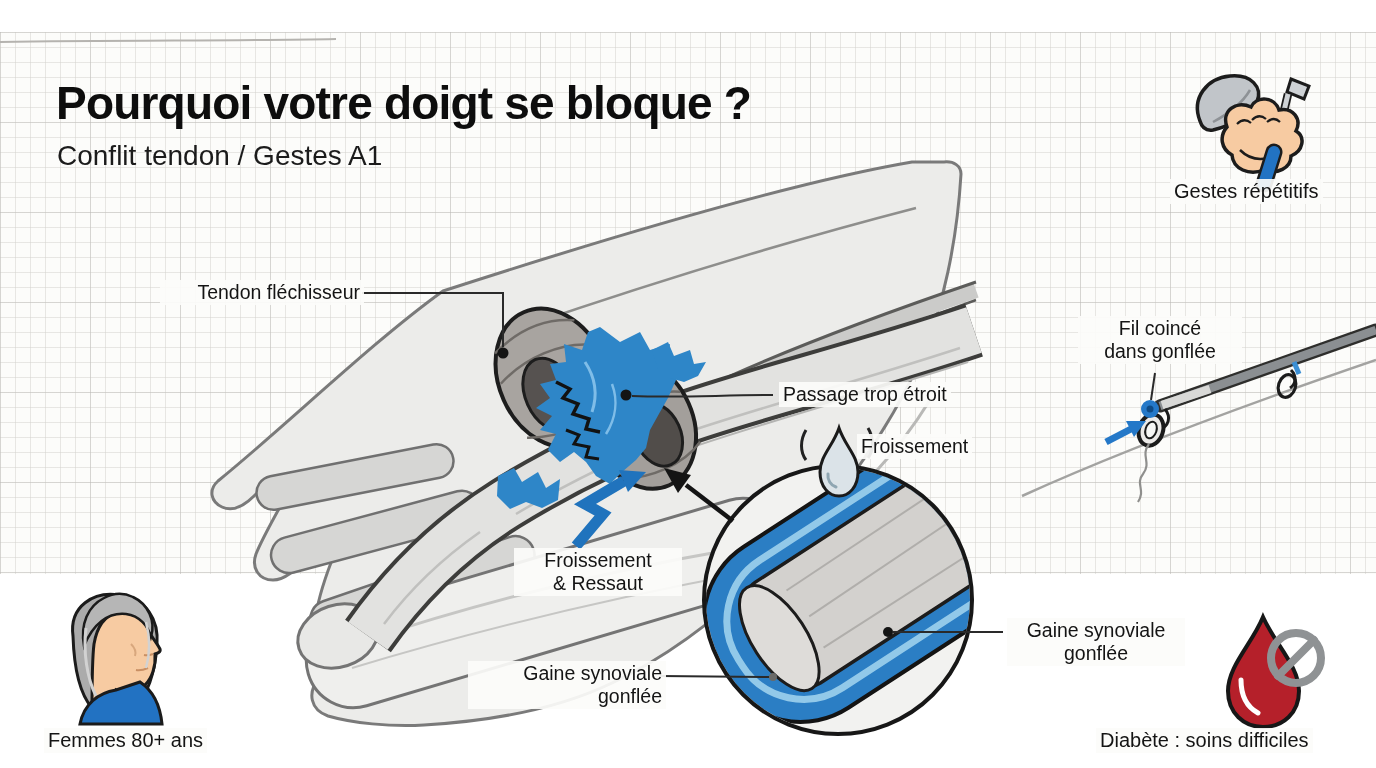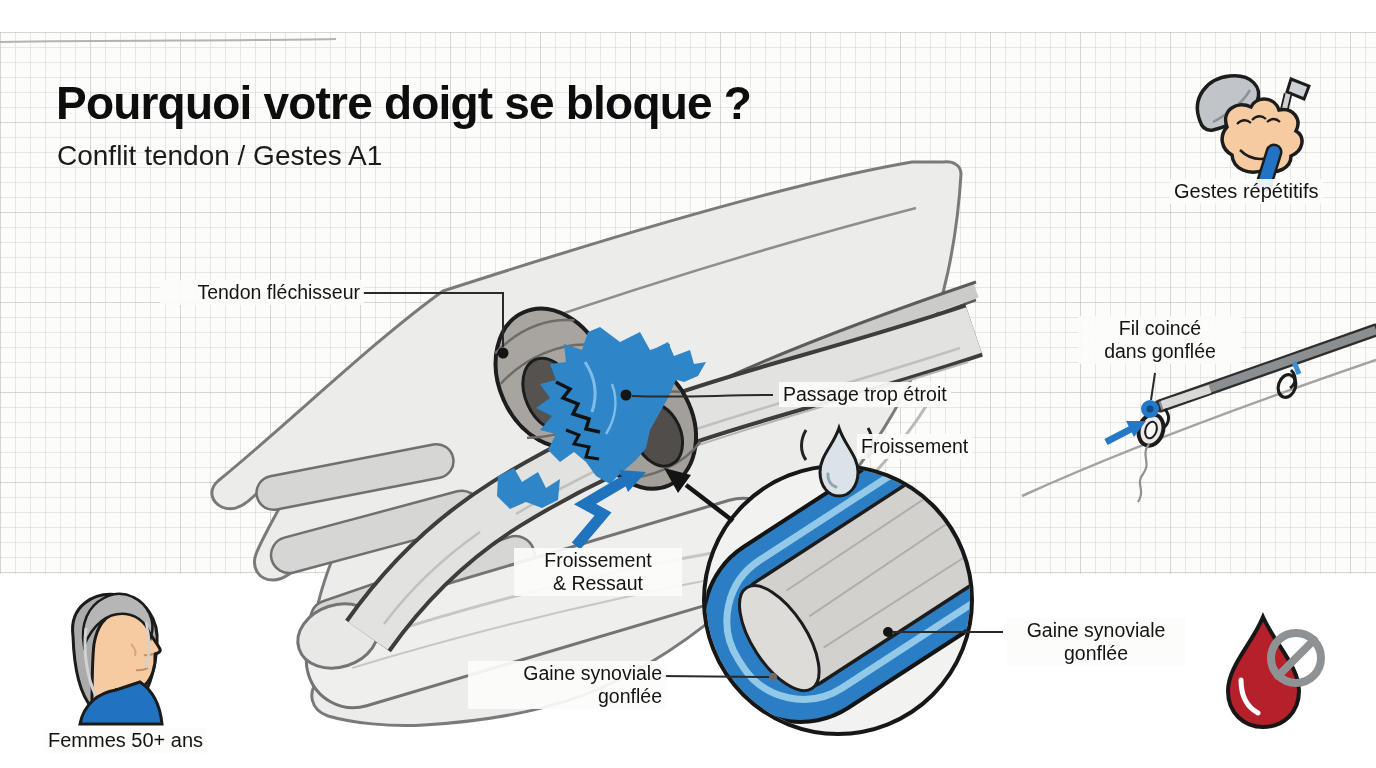--- a/index.html
+++ b/index.html
@@ -232,15 +232,16 @@
   <span>Gaine synoviale</span><br>
   <span>gonflée</span>
 </div>
 
 <div class="txt lbl block c" style="left:1078px;top:284px;width:156px;">
   <span>Fil coincé</span><br>
   <span>dans gonflée</span>
 </div>
 
 <div class="txt cap" style="left:1170px;top:147px;">Gestes répétitifs</div>
-<div class="txt cap" style="left:44px;top:696px;">Femmes 50+ ans</div>
+<div class="txt cap" style="left:44px;top:696px;">Femmes 80+ ans</div>
+<div class="txt cap" style="left:1096px;top:696px;">Diabète : soins difficiles</div>
 
 </div>
 
 </body></html>

